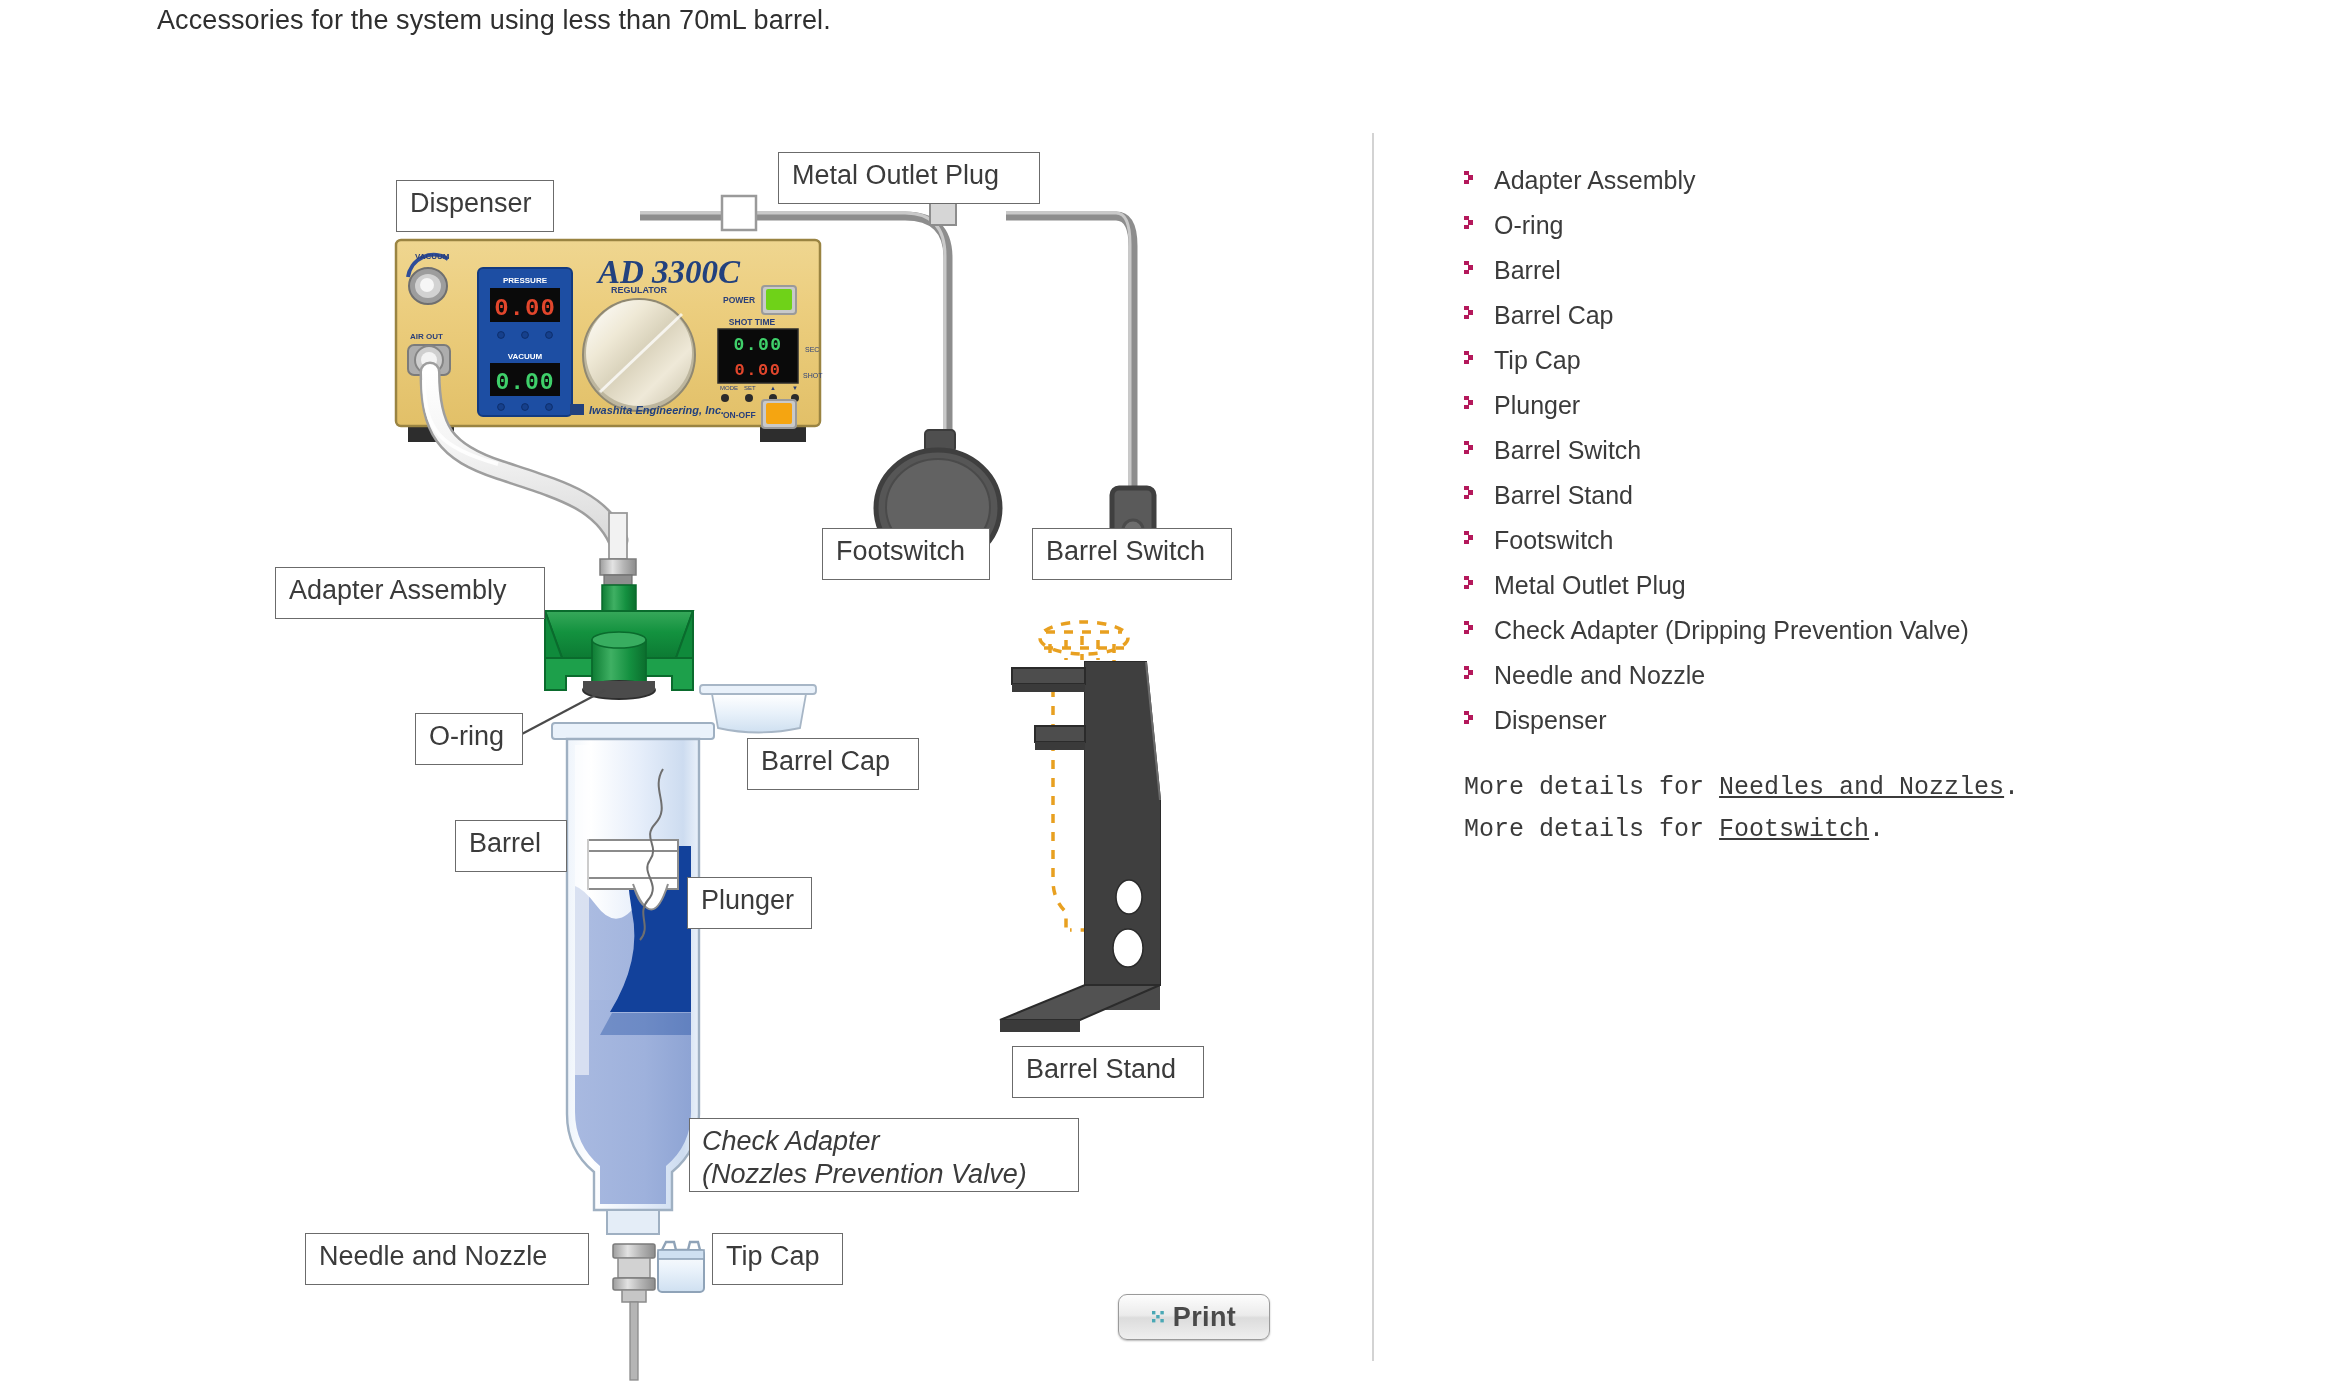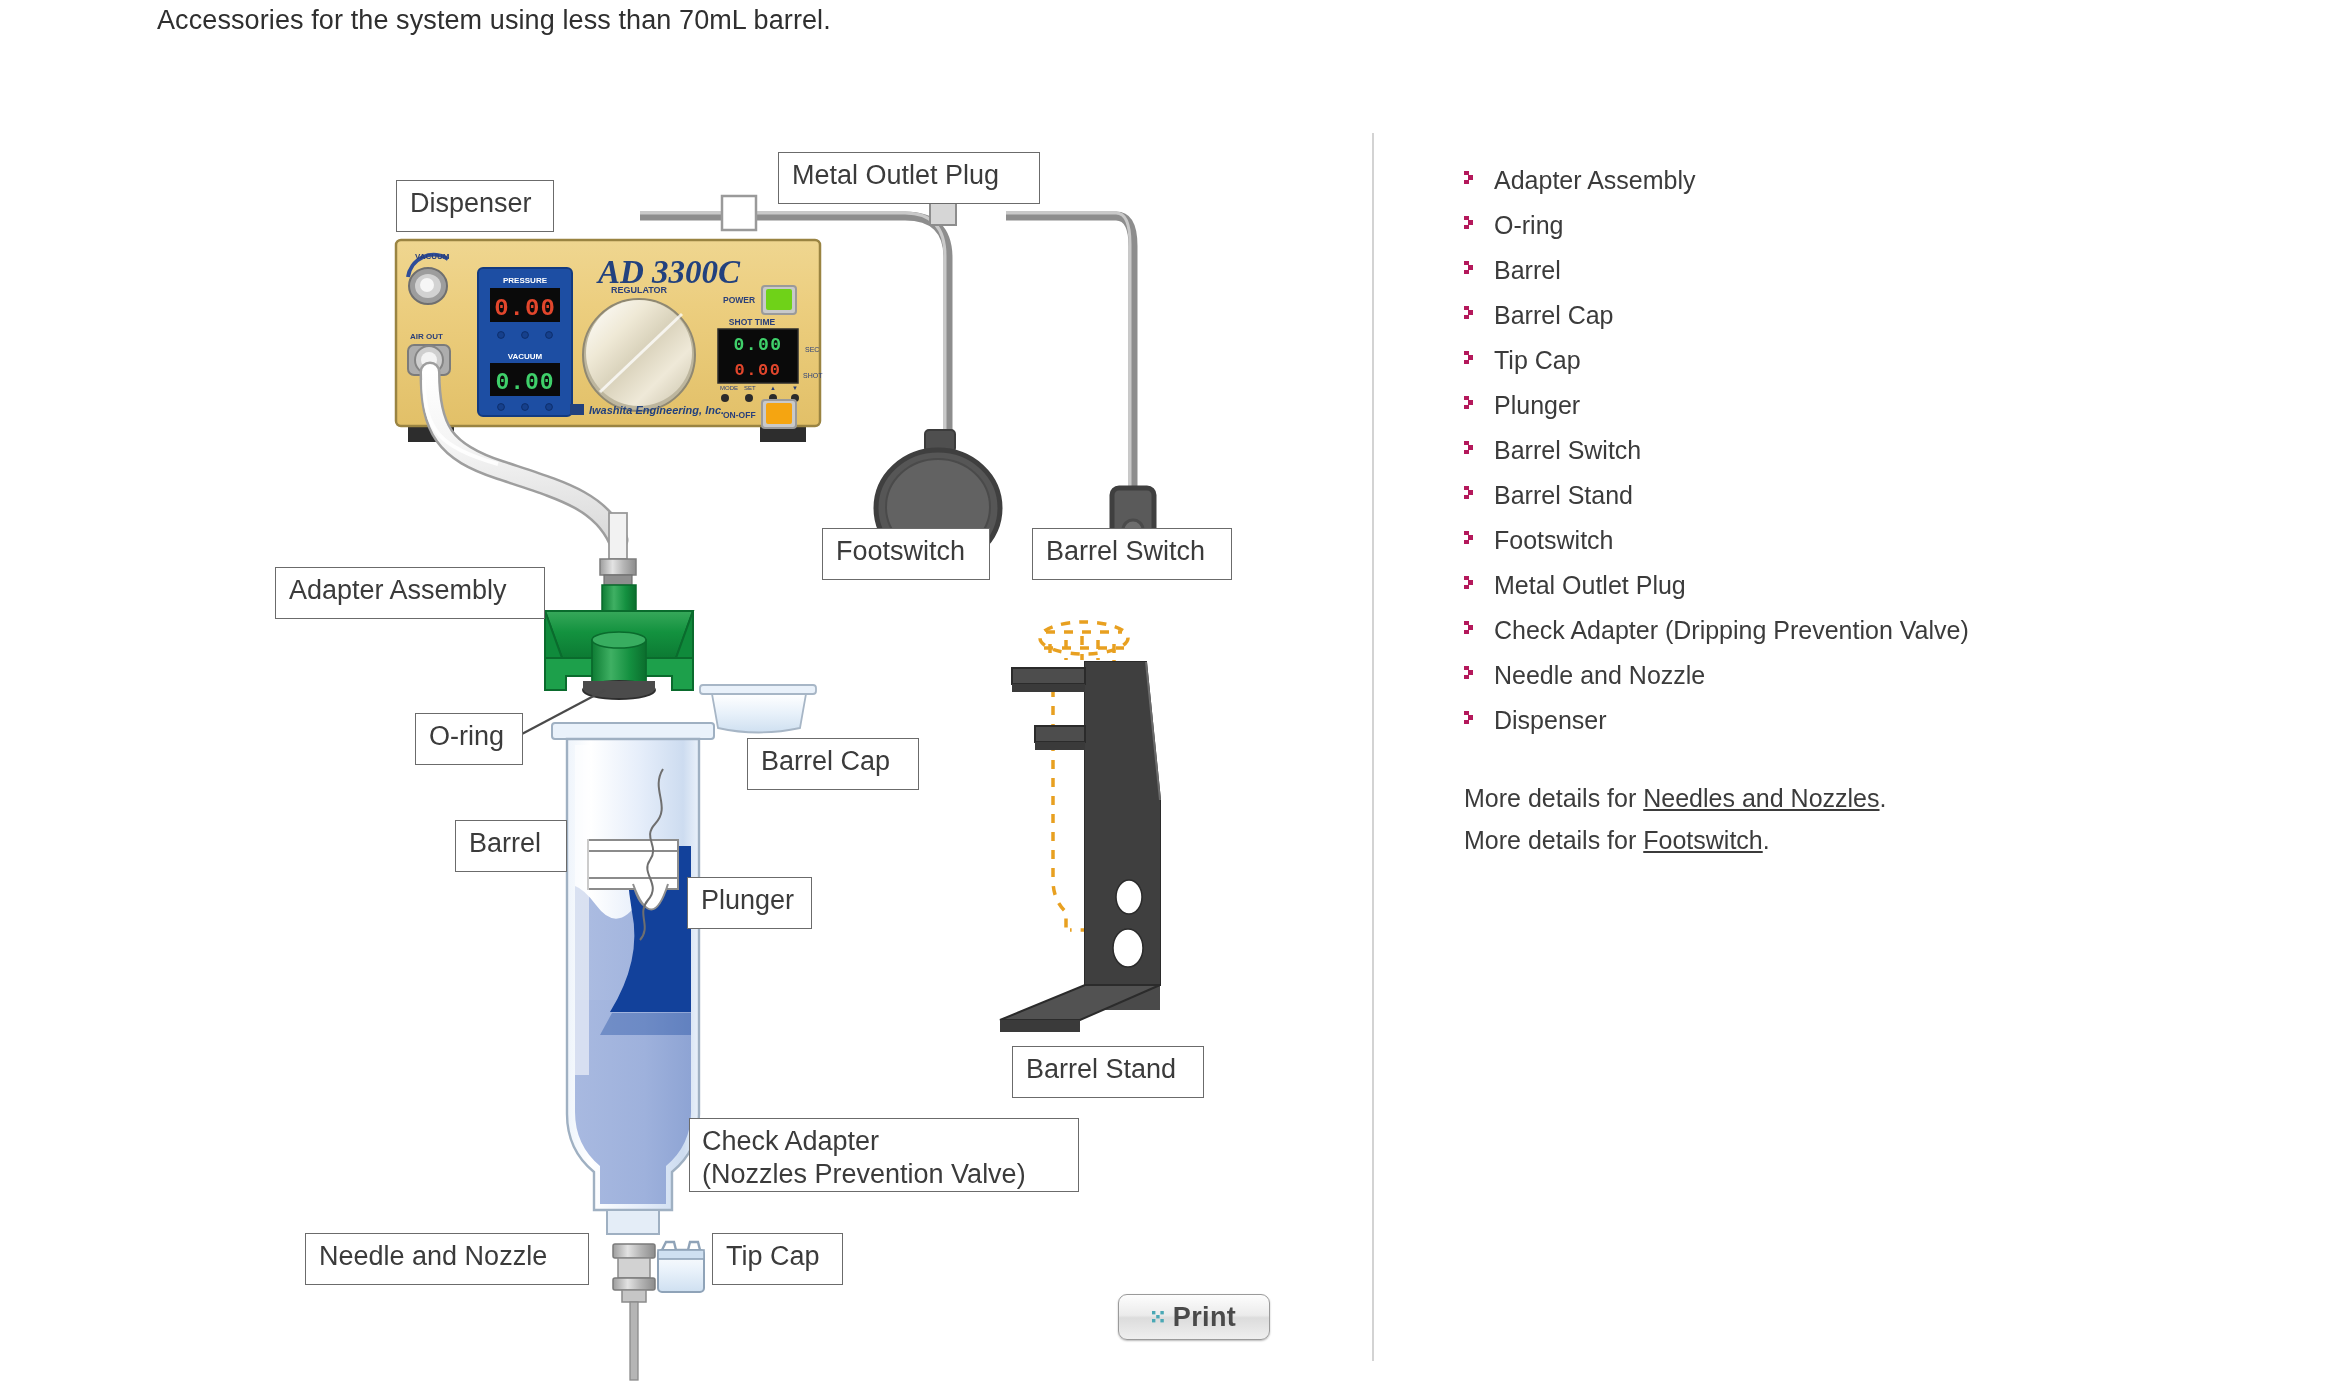--- a/index.html
+++ b/index.html
@@ -36,36 +36,36 @@
   .acc-item .bullet{
     position:absolute;left:0;top:13px;width:13px;height:18px;
   }
   .acc-item .bullet svg{display:block;}
   .more-line{
     font-size:25px;line-height:42px;color:#3b3b3b;
   }
   .more-line .lnk{
     text-decoration:underline;color:#3b3b3b;cursor:pointer;
   }
-  .more-block{margin-top:34px;}
+  .more-block{margin-top:24px;font-family:Liberation Mono, monospace;}
 
   
   .callout{
     position:absolute;
     border:1.6px solid #6b6b6b;
     background:#ffffff;
     color:#3b3b3b;
     font-size:27px;
     line-height:1.18;
     padding:7px 13px 9px 13px;
     white-space:nowrap;
     box-sizing:border-box;
     z-index:40;
   }
-  .callout.two{white-space:normal;line-height:1.24;}
+  .callout.two{white-space:normal;line-height:1.24;font-style:italic;}
 
   
   .art{position:absolute;left:0;top:0;width:1372px;height:1385px;}
   .art svg{position:absolute;left:0;top:0;}
 
   
   .print-btn{
     position:absolute;left:1118px;top:1294px;
     width:150px;height:44px;
     border-radius:9px;

